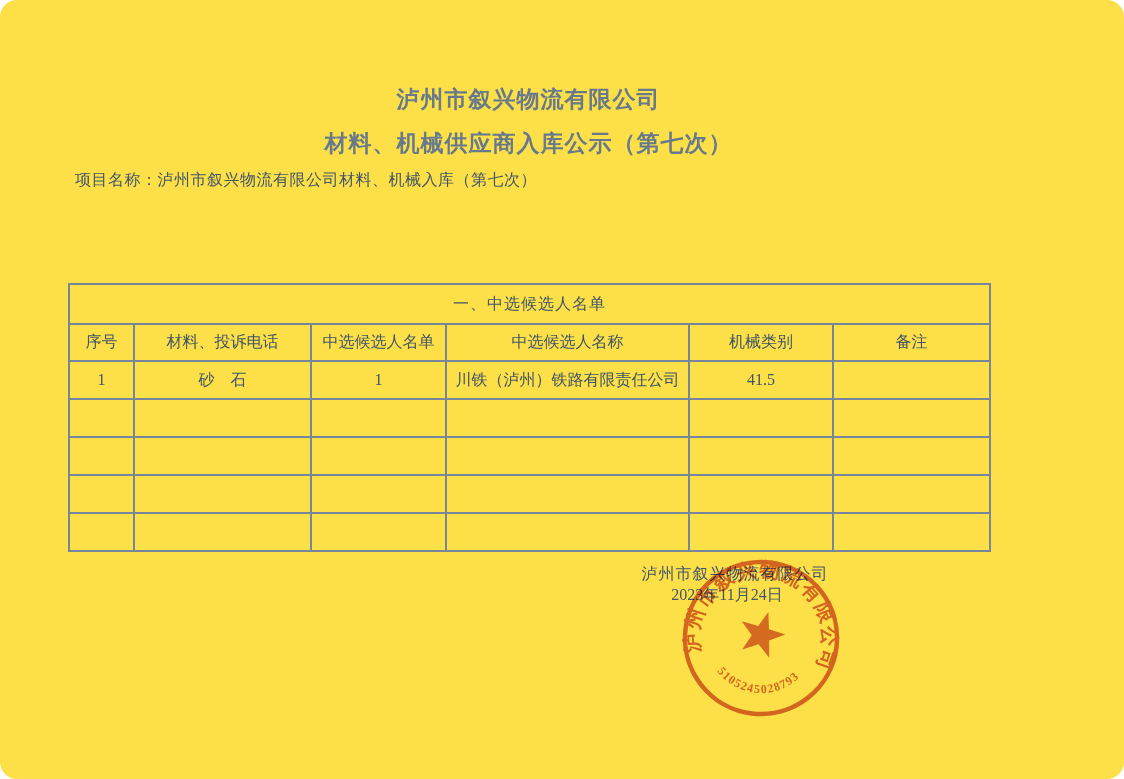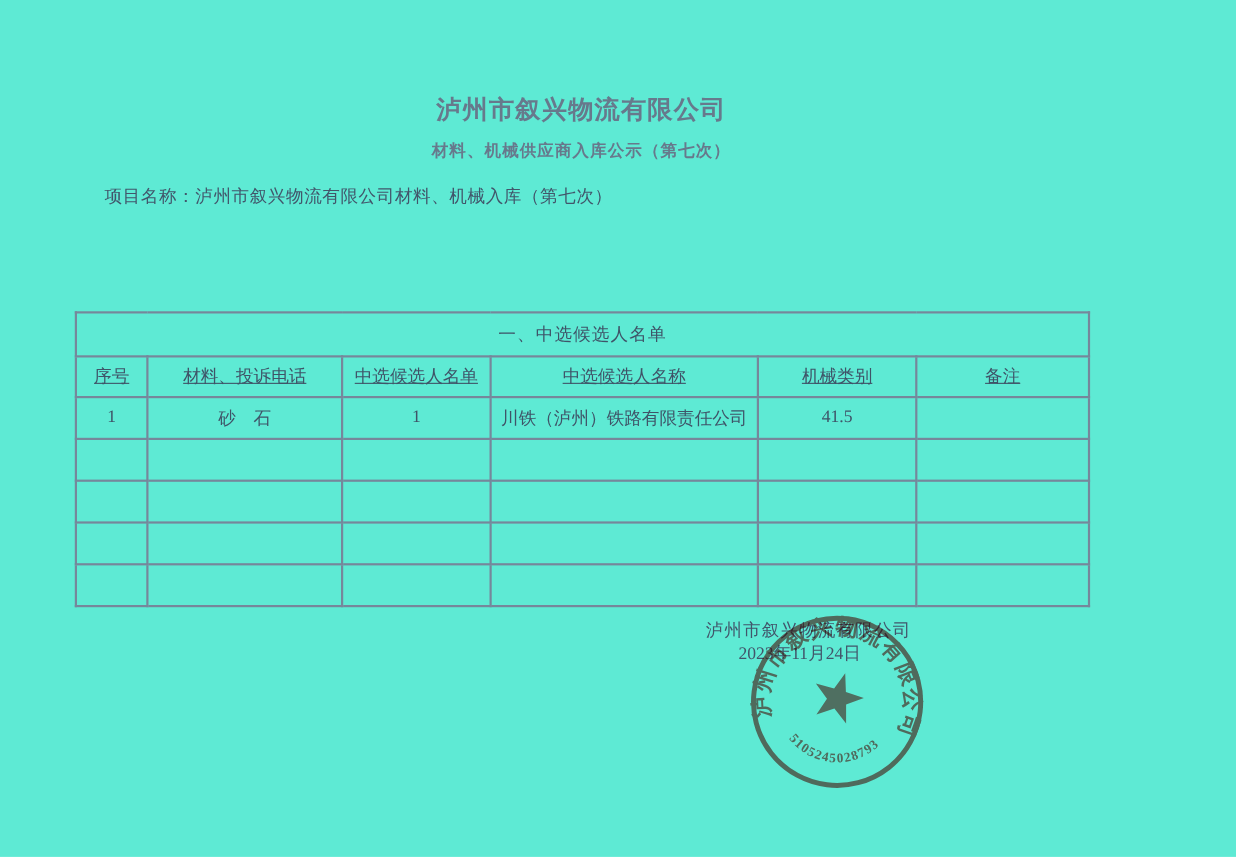--- a/index.html
+++ b/index.html
@@ -4,56 +4,56 @@
 <style>
   * { margin:0; padding:0; box-sizing:border-box; }
   html,body { width:1124px; height:779px; }
   body {
     background:#ffffff;
     font-family:"Liberation Serif", serif;
     color:#44586d;
     position:relative;
     overflow:hidden;
   }
-  .page { position:absolute; inset:0; background:#5eead4; }
+  .page { position:absolute; inset:0; background:#fde047;border-radius:17px; }
 
   .doc-title {
     position:absolute; left:68px; top:84px; width:921px;
     text-align:center;
     font-family:"Liberation Sans", sans-serif;
     font-weight:700; font-size:23px; letter-spacing:1px;
     color:#67798c;
   }
   .doc-subtitle {
     position:absolute; left:68px; top:128px; width:921px;
     text-align:center;
     font-family:"Liberation Sans", sans-serif;
-    font-weight:700; font-size:15px; letter-spacing:1px;
+    font-weight:700; font-size:23px; letter-spacing:1px;
     color:#67798c;
   }
 
   .meta { position:absolute; left:75px; top:169px; width:900px; }
   .meta p {
     font-size:16px; line-height:21px; margin-bottom:9px;
-    letter-spacing:0.5px; color:#42566b;margin-left:20px;
+    letter-spacing:0.5px; color:#42566b;
   }
 
   table.candidates {
     position:absolute; left:68px; top:283px; width:921px;
     border-collapse:collapse; table-layout:fixed;
     font-size:16px; color:#3f5468;
   }
   table.candidates td, table.candidates th {
     border:2px solid #76879b;
     text-align:center; vertical-align:middle;
     font-weight:normal;
     overflow:hidden; white-space:nowrap;
   }
   tr.section-row td { height:40px; font-size:16px; letter-spacing:1px; }
-  tr.header-row th { height:37px;text-decoration:underline; }
+  tr.header-row th { height:37px; }
   tr.data-row td { height:38px; }
 
   .signature {
     position:absolute; left:590px; top:563px; width:290px;
     text-align:center; color:#42566b;
   }
   .signature .sig-company { font-size:16px; line-height:21px; letter-spacing:1px; }
   .signature .sig-date { font-size:16px; line-height:21px; padding-right:16px; }
 
   .seal-wrap {

